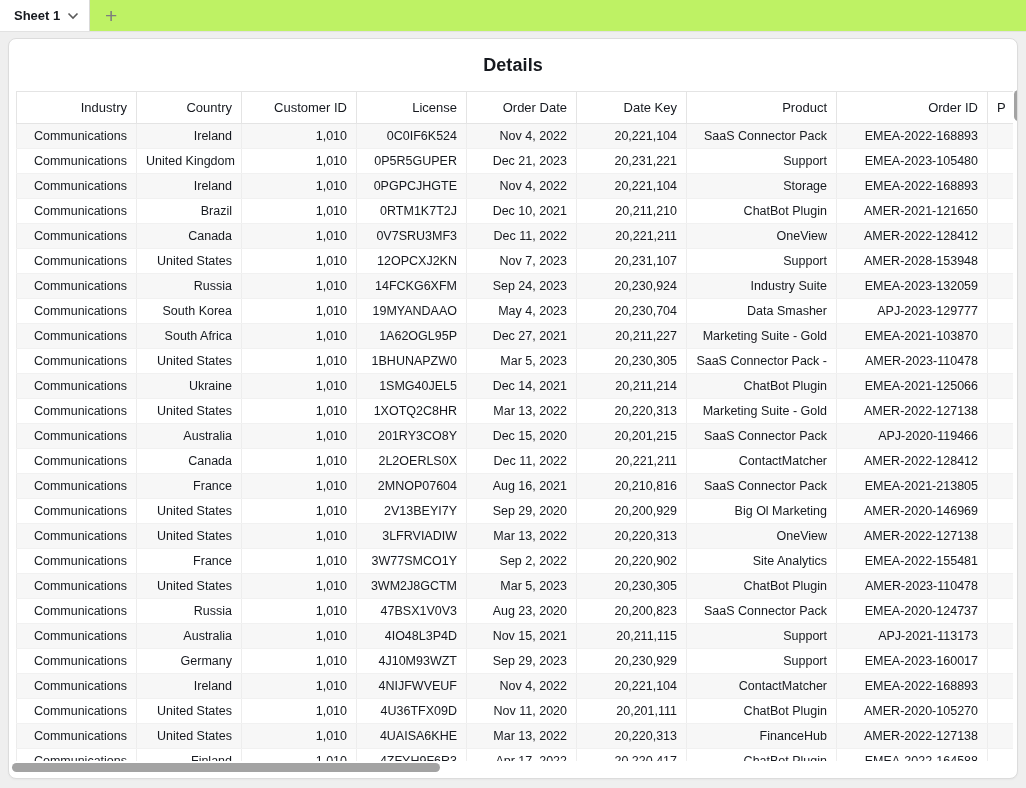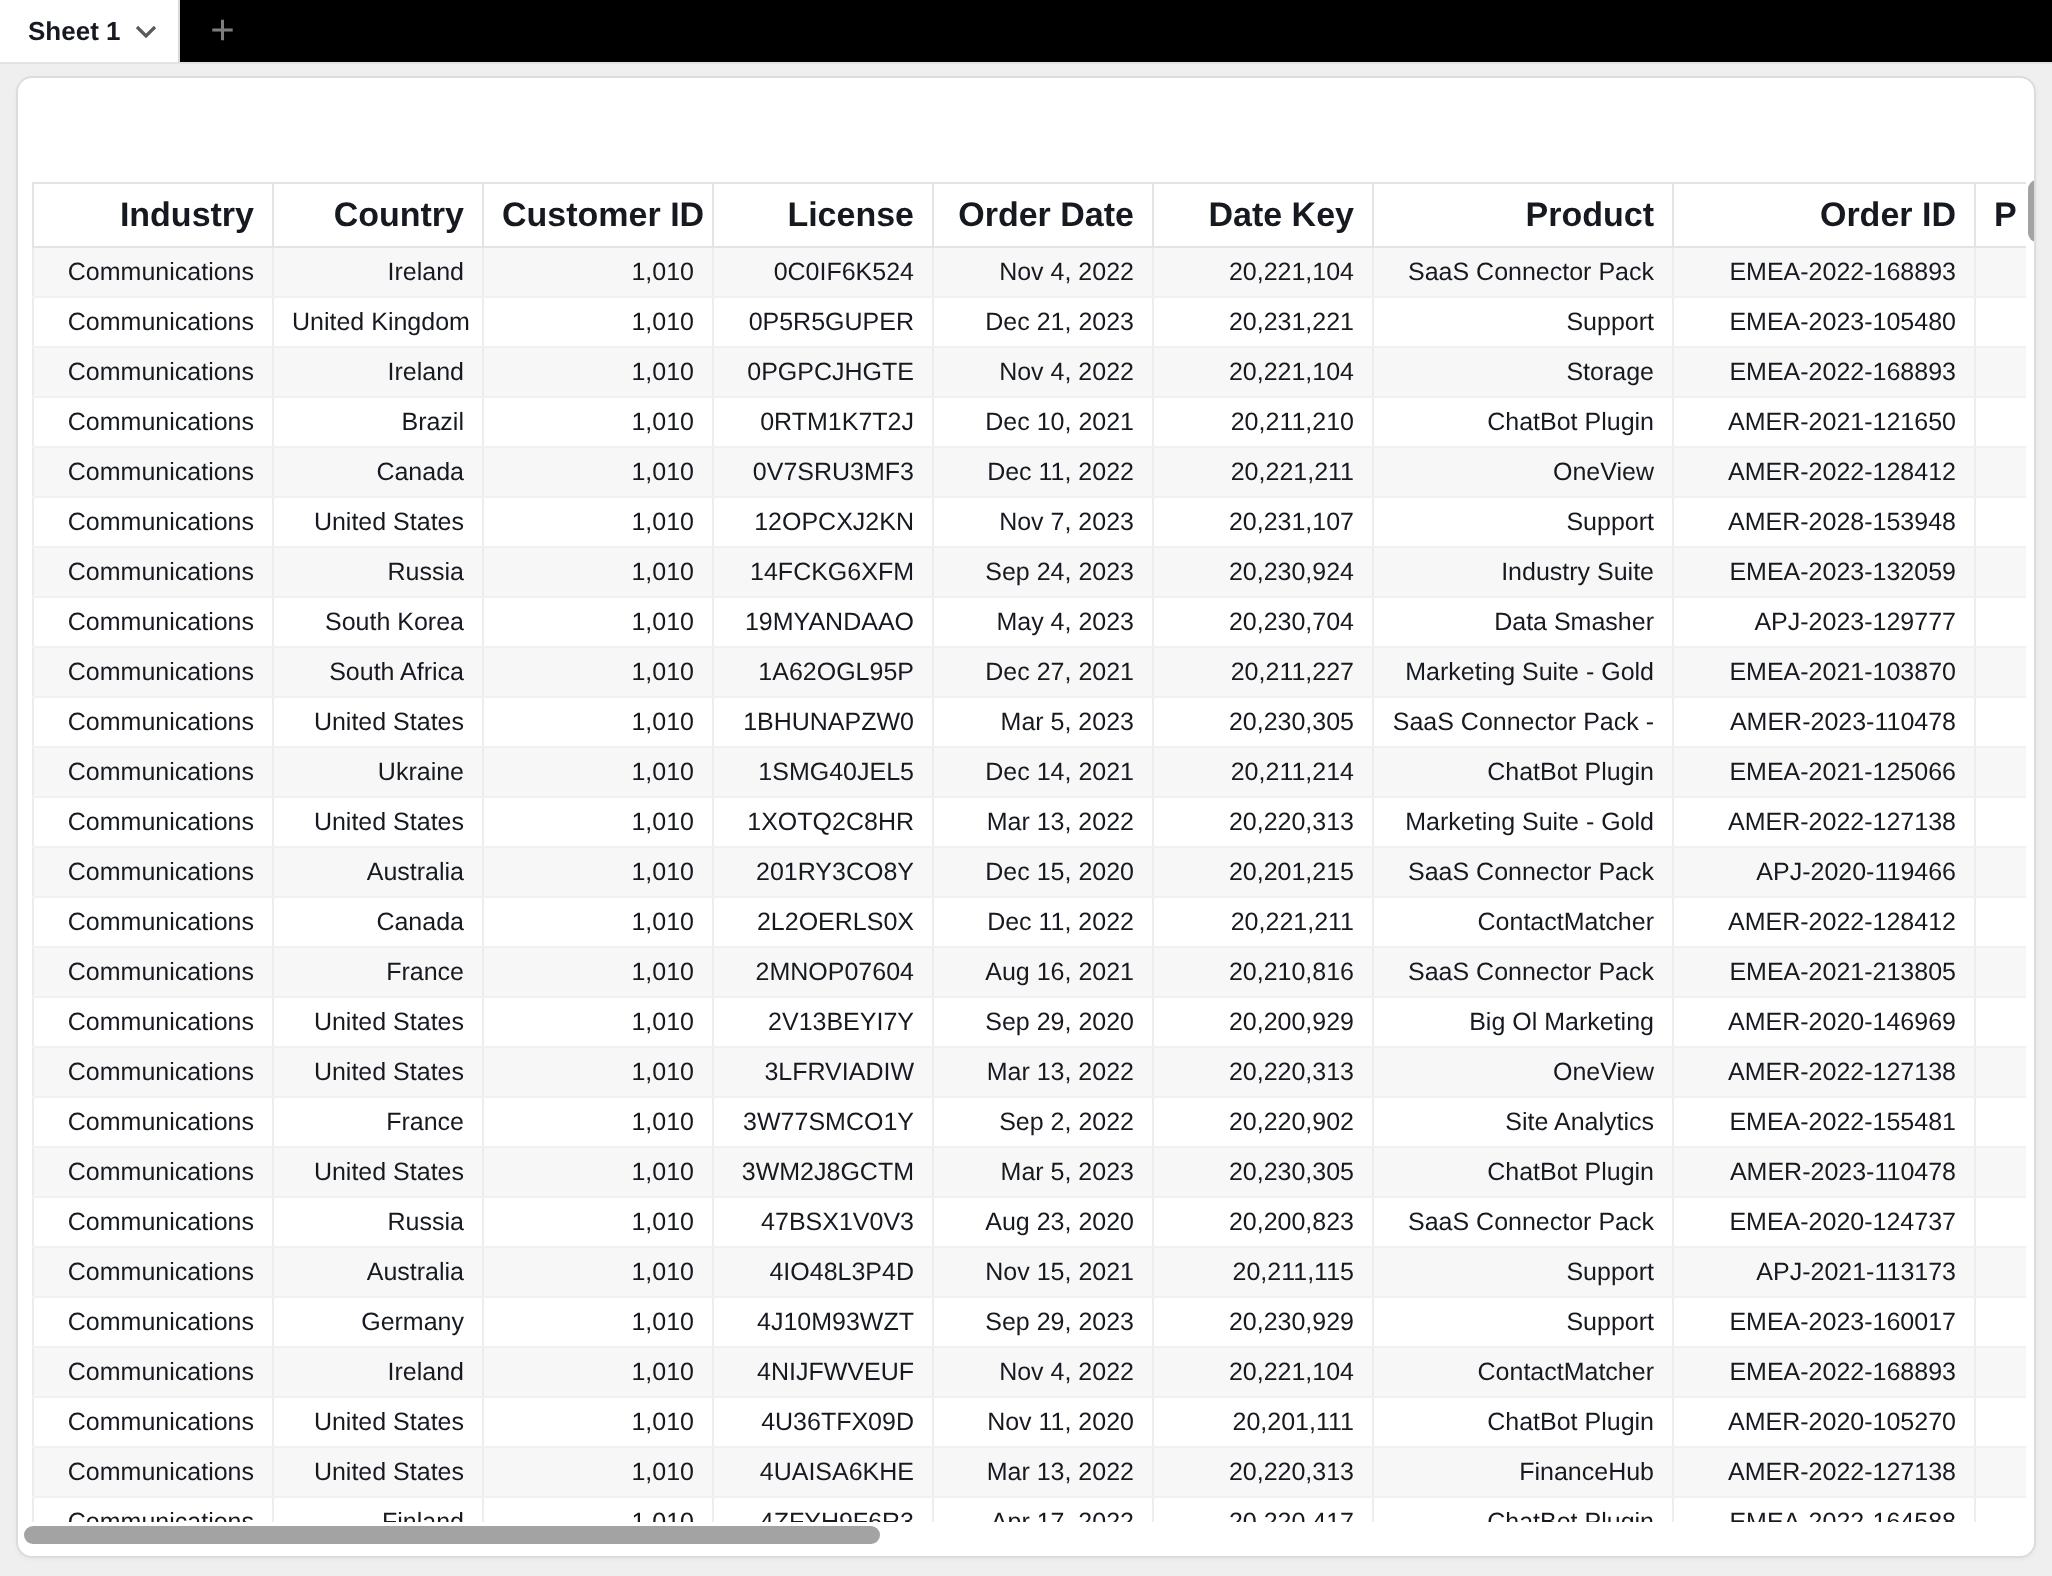--- a/index.html
+++ b/index.html
@@ -8,21 +8,21 @@
     background:#efefef;
     font-family:"Liberation Sans","DejaVu Sans",sans-serif;
     color:#16191f;
     overflow:hidden;
     position:relative;
   }
 
   
   .tabbar {
     position:absolute; top:0; left:0; width:1026px; height:32px;
-    background:#000000;
+    background:#bef264;
     border-bottom:1px solid #e2e2e2;
     display:flex; align-items:stretch;
     box-sizing:border-box;
   }
   .tab {
     display:flex; align-items:center; gap:7px;
     padding:0 10px 0 14px;
     border-right:1px solid #d9d9d9;
     background:#ffffff;
     font-size:13px; font-weight:bold;
@@ -59,21 +59,21 @@
     overflow:hidden;
   }
   table.details {
     table-layout:fixed;
     border-collapse:collapse;
     width:1131px;
     border-left:1px solid #ececec;
   }
   table.details th {
     height:31px;
-    font-size:17px; font-weight:bold;
+    font-size:13px; font-weight:normal;
     text-align:right;
     padding:0 9px;
     background:#ffffff;
     border:1px solid #e4e4e4;
     white-space:nowrap; overflow:hidden;
     box-sizing:content-box;
     cursor:pointer;
     margin-left:16px;
   }
   table.details th.align-left { text-align:left; }
@@ -119,20 +119,21 @@
           <polyline points="1.5,1.5 6,6 10.5,1.5" fill="none" stroke="#5a5a5a" stroke-width="1.6"></polyline>
         </svg>
     </span>
   </div>
   <div class="add-btn">
     <span>+</span>
   </div>
 </div>
 
 <div class="card">
+  <div class="visual-title">Details</div>
 
   <div class="table-clip">
     <table class="details">
       <colgroup id="cols">
           <col style="width: 120px;">
           <col style="width: 105px;">
           <col style="width: 115px;">
           <col style="width: 110px;">
           <col style="width: 110px;">
           <col style="width: 110px;">

